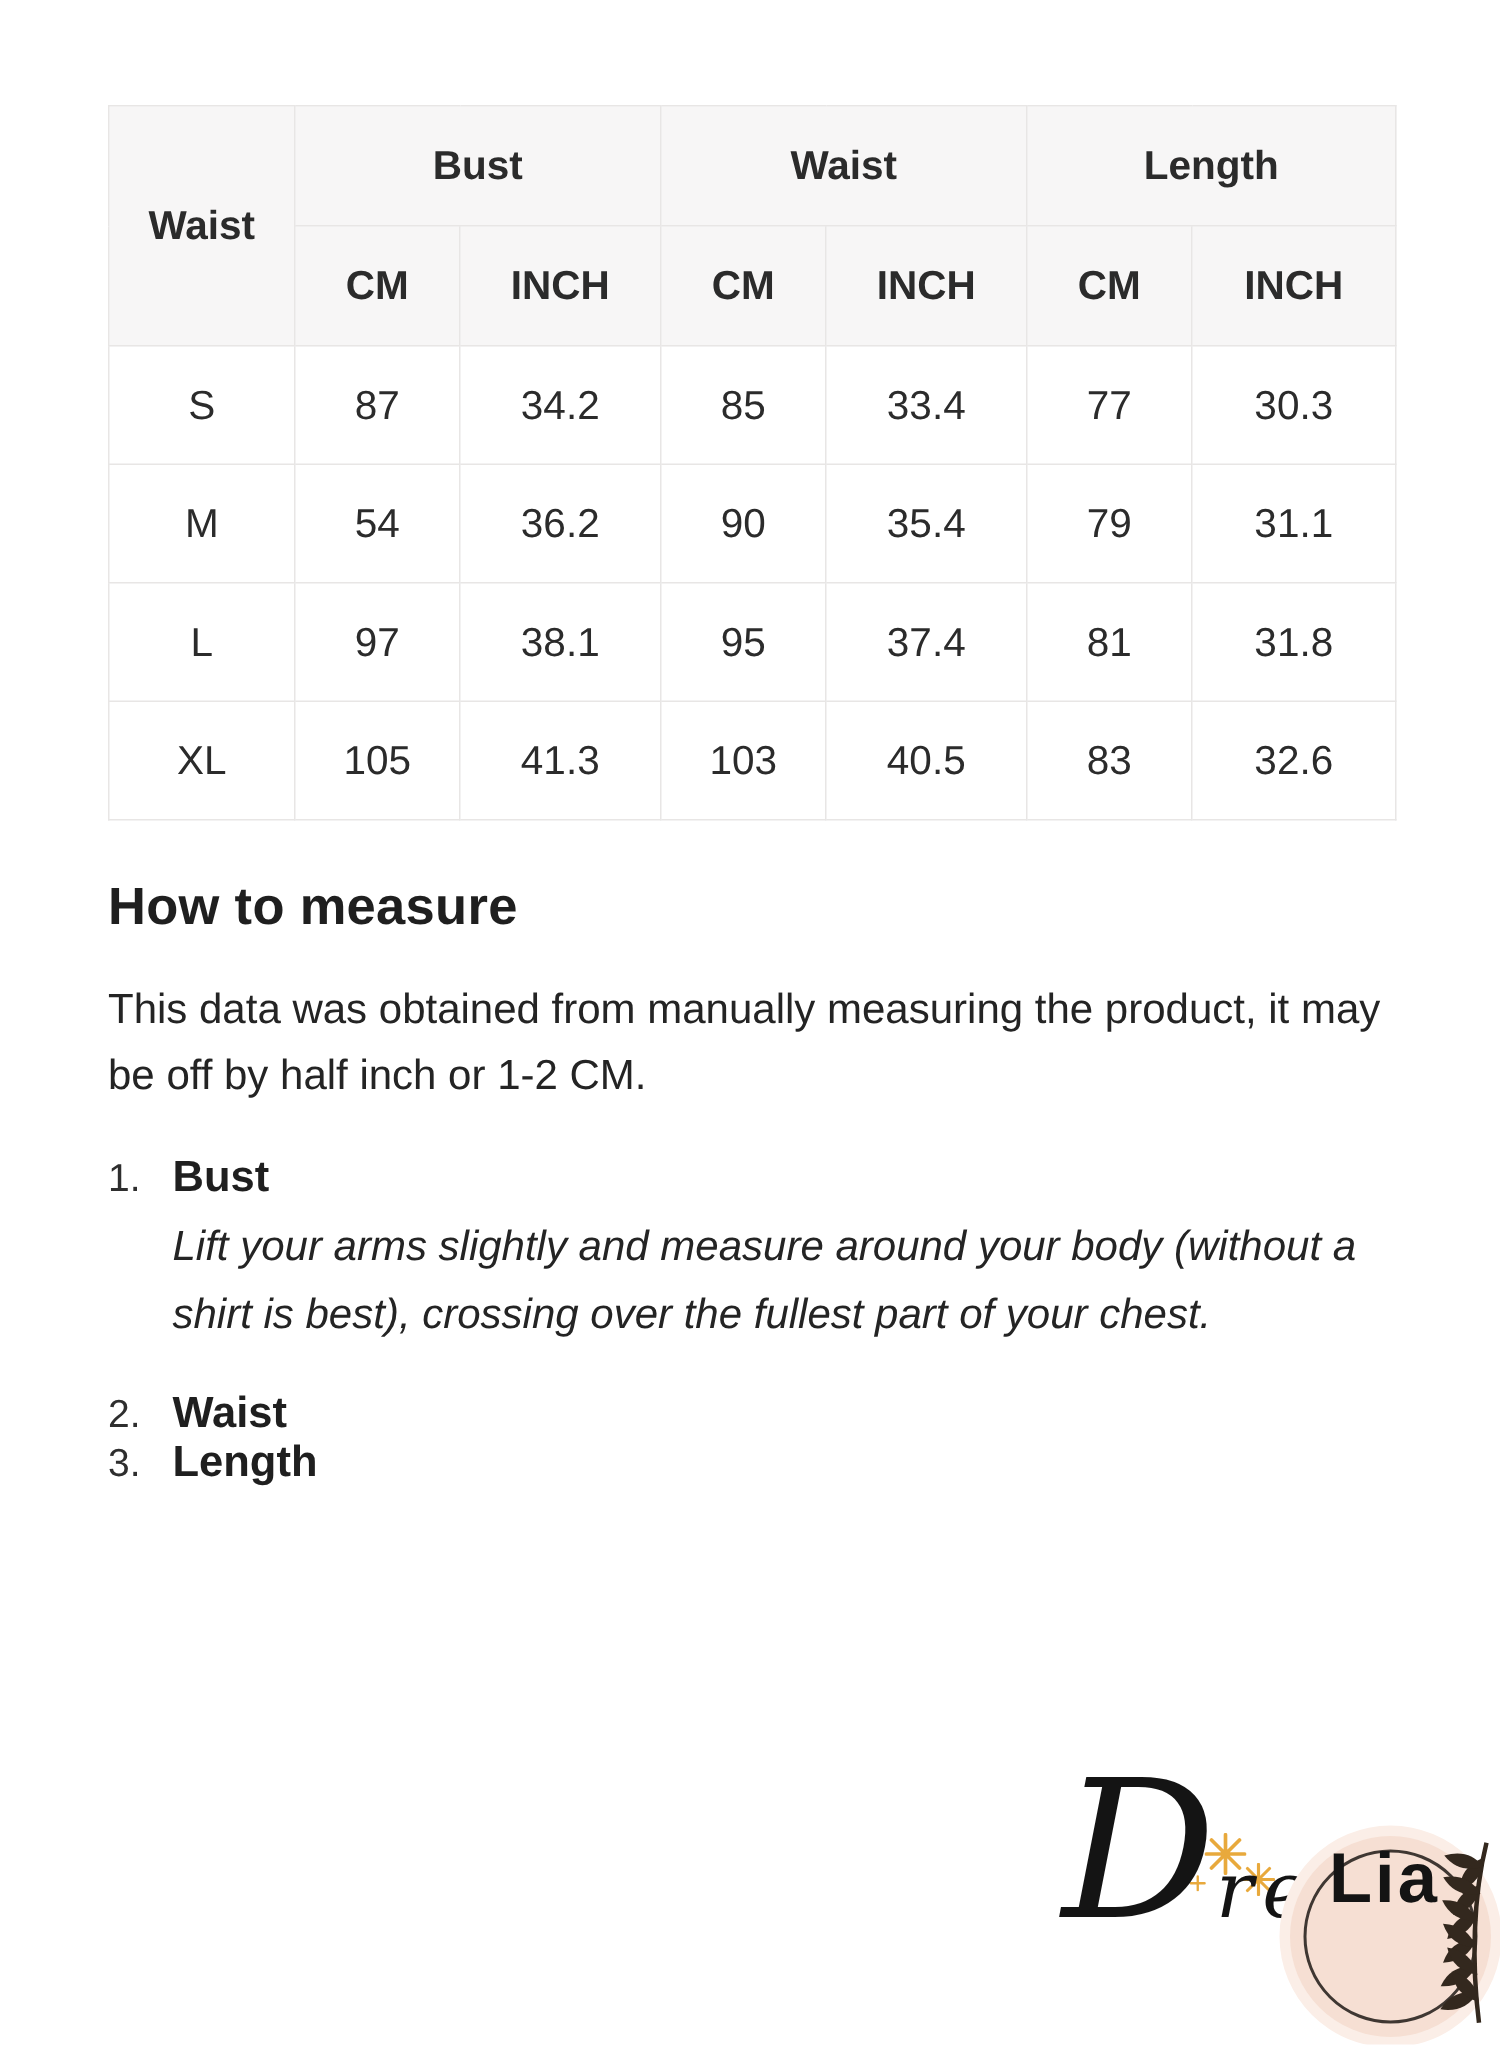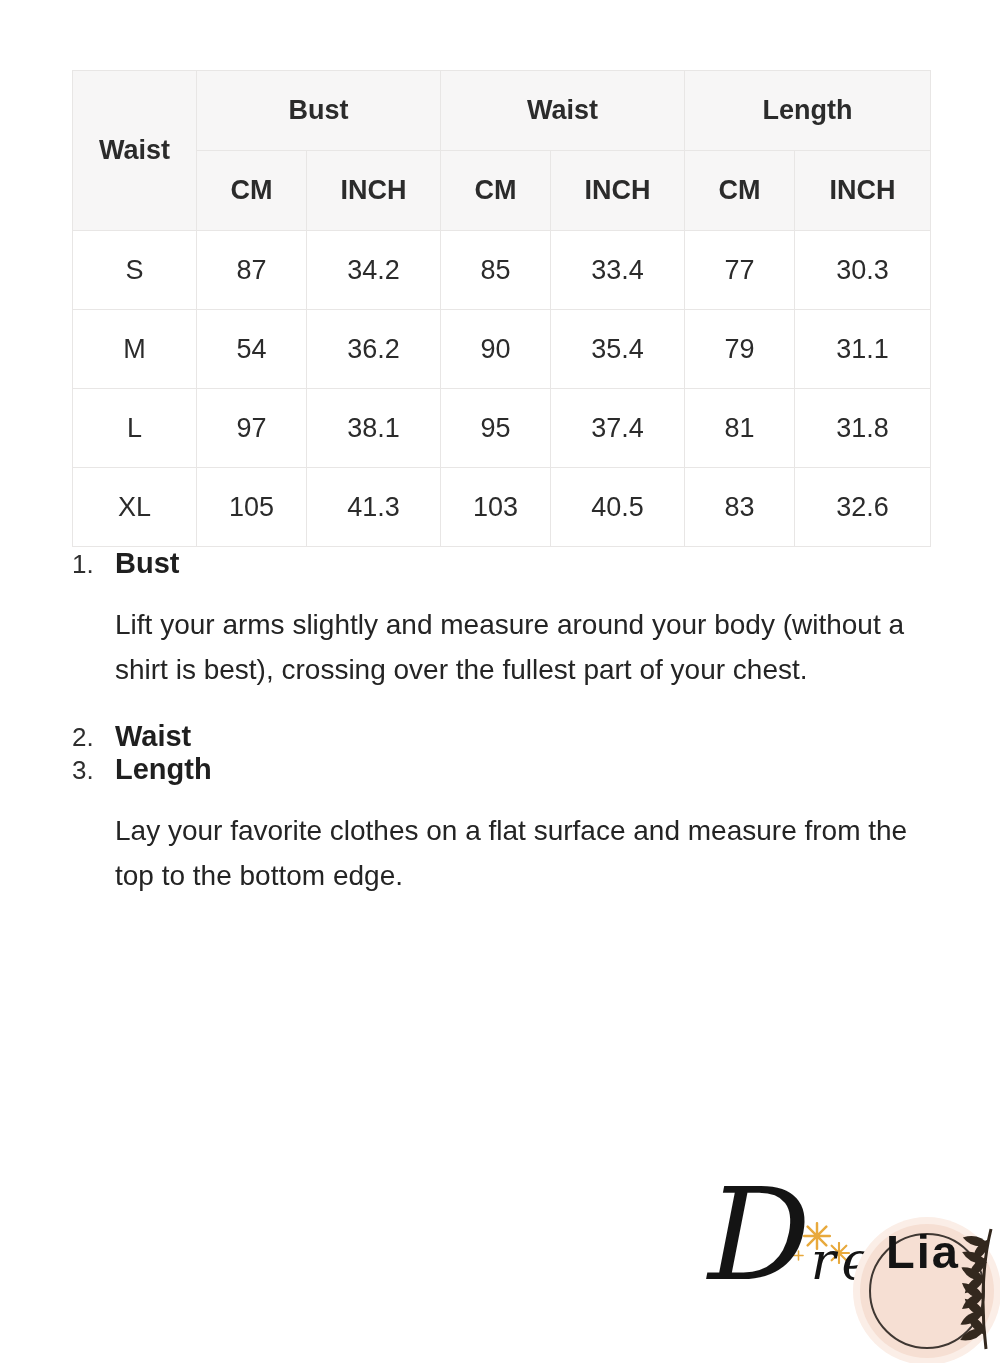--- a/index.html
+++ b/index.html
@@ -21,21 +21,21 @@
   tbody td { font-weight:normal; }
 
   
   .htm-title { font-size:35px; font-weight:bold; color:#1f1f1f; margin:38px 0 26px 0; letter-spacing:0.2px; }
   .htm-intro { font-size:28px; line-height:1.57; max-width:880px; color:#242424; margin-bottom:30px; }
 
   .steps { list-style:none; }
   .step-head { display:flex; align-items:baseline; }
   .step-num { font-size:26px; color:#2e2e2e; width:43px; flex:0 0 43px; }
   .step-label { font-size:29px; font-weight:bold; color:#1f1f1f; }
-  .step-desc { margin:22px 0 27px 43px; font-size:28px; line-height:1.62; max-width:800px; color:#242424; }
+  .step-desc { margin:6px 0 27px 43px; font-size:28px; line-height:1.62; max-width:800px; color:#242424;font-style:italic; }
 
   
   .logo { position:absolute; left:690px; top:1152px; width:312px; height:210px; pointer-events:none; }
   .sparkle { position:absolute; color:#e8a93c; }
   .sparkle svg { display:block; }
   .sparkle.s1 { left:113px; top:70px; }
   .sparkle.s2 { left:138px; top:90px; }
   .sparkle.s3 { left:103px; top:98px; }
 
   .logo-script {
@@ -126,41 +126,42 @@
         <td>41.3</td>
         <td>103</td>
         <td>40.5</td>
         <td>83</td>
         <td>32.6</td>
       </tr>
     </tbody>
   </table>
 
   <section>
+    <h1 class="htm-title">How to measure</h1>
+    <p class="htm-intro">This data was obtained from manually measuring the product, it may be off by half inch or 1-2 CM.</p>
 
     <ul class="steps">
       <li>
         <div class="step-head">
           <span class="step-num">1.</span>
           <span class="step-label">Bust</span>
         </div>
         <p class="step-desc">Lift your arms slightly and measure around your body (without a shirt is best), crossing over the fullest part of your chest.</p>
       </li>
       <li>
         <div class="step-head">
           <span class="step-num">2.</span>
           <span class="step-label">Waist</span>
         </div>
       </li>
       <li>
         <div class="step-head">
           <span class="step-num">3.</span>
           <span class="step-label">Length</span>
         </div>
-        <p class="step-desc">Lay your favorite clothes on a flat surface and measure from the top to the bottom edge.</p>
       </li>
     </ul>
   </section>
 </div>
 
 <div class="logo">
   <span class="sparkle s1">
     <svg width="28" height="28" viewBox="0 0 24 24">
         <path d="M12 1 V23 M1 12 H23 M4 4 L20 20 M20 4 L4 20" stroke="#e8a93c" stroke-width="2.1" stroke-linecap="round" fill="none"></path>
       </svg>

